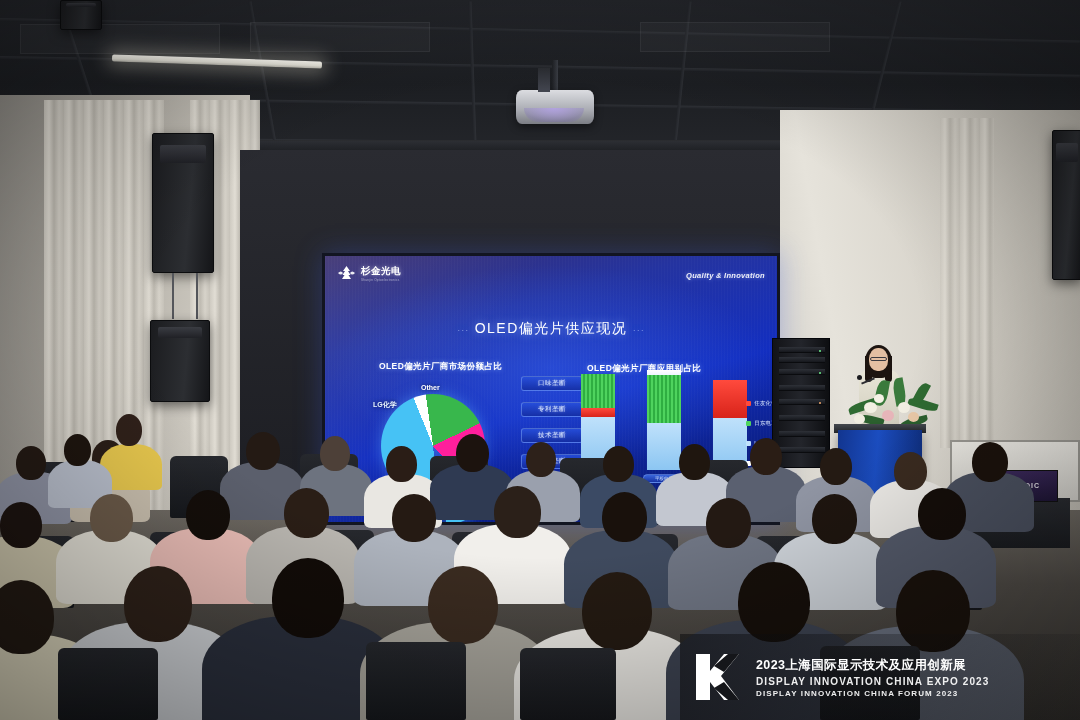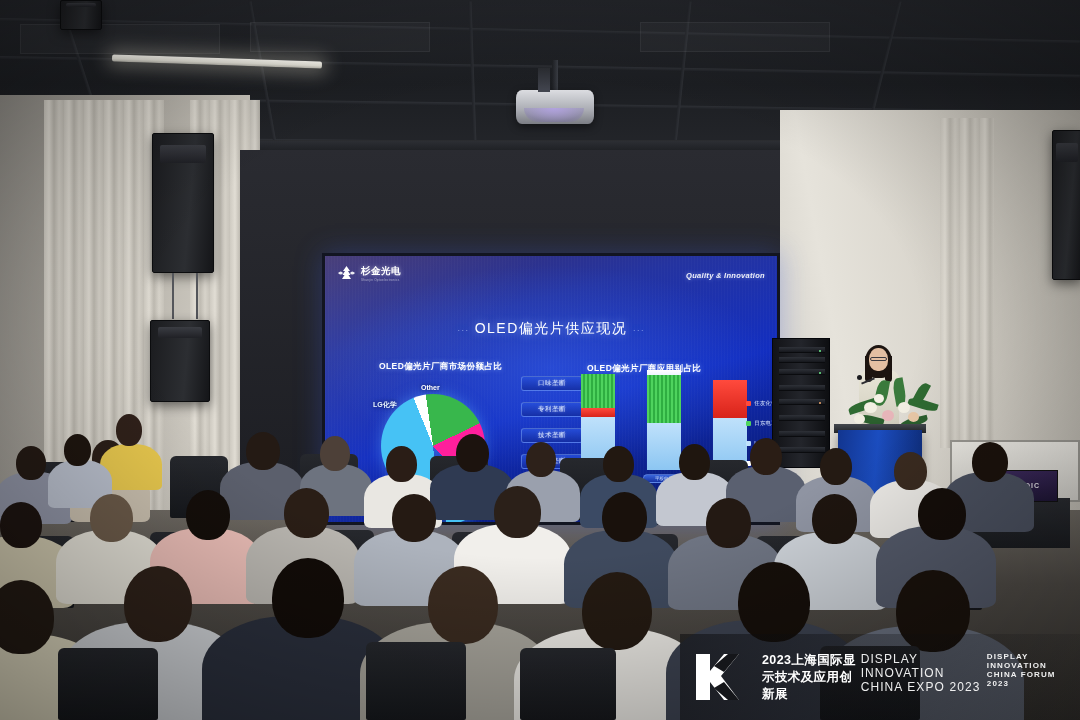--- a/index.html
+++ b/index.html
@@ -280,23 +280,23 @@
   .banner {
     position:absolute; left:680px; bottom:0; width:400px; height:86px;
     background:linear-gradient(90deg,rgba(12,12,14,.55),rgba(12,12,14,.30) 45%,rgba(12,12,14,.12));
     display:flex; align-items:center; padding-left:14px; gap:14px;
   }
   .dic-logo { width:46px; height:50px; position:relative; flex:0 0 auto; }
   .dic-words { display:flex; flex-direction:column; gap:3px; }
   .dic-words span {
     color:#ffffff; font-size:11.5px; font-weight:bold; letter-spacing:2.6px; line-height:1.12;
   }
-  .banner-cn { display:flex; flex-direction:row; justify-content:center; gap:2px; margin-left:8px; }
+  .banner-cn { display:flex; flex-direction:column; justify-content:center; gap:2px; margin-left:2px; }
   .b-cn-1 { color:#ffffff; font-size:12.5px; font-weight:bold; letter-spacing:.4px; }
-  .b-en-1 { color:#ffffff; font-size:12px; font-weight:normal; letter-spacing:1.1px; opacity:.92; }
+  .b-en-1 { color:#ffffff; font-size:10px; font-weight:bold; letter-spacing:1.1px; opacity:.92; }
   .b-cn-2 { color:#ffffff; font-size:12.5px; font-weight:bold; letter-spacing:.4px; margin-top:3px; }
   .b-en-2 { color:#ffffff; font-size:8px; font-weight:bold; letter-spacing:1.1px; opacity:.92; }
 </style>
 </head>
 <body>
 
 <div class="stage">
 
   <div class="ceiling">
     <div class="ceiling-grid">

